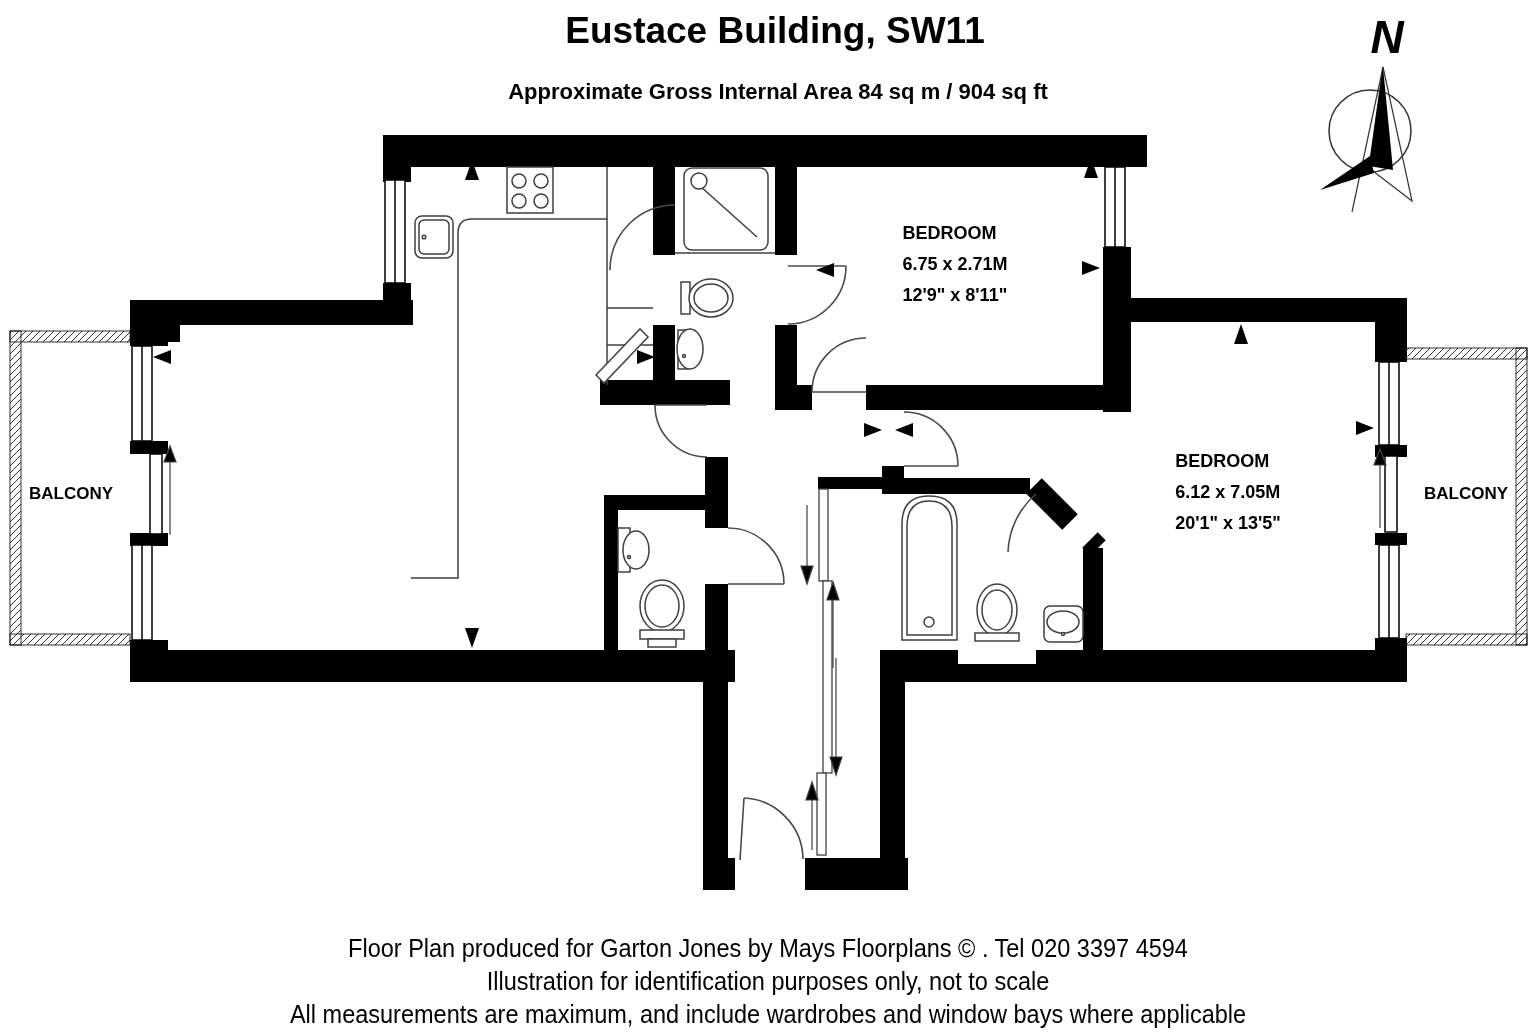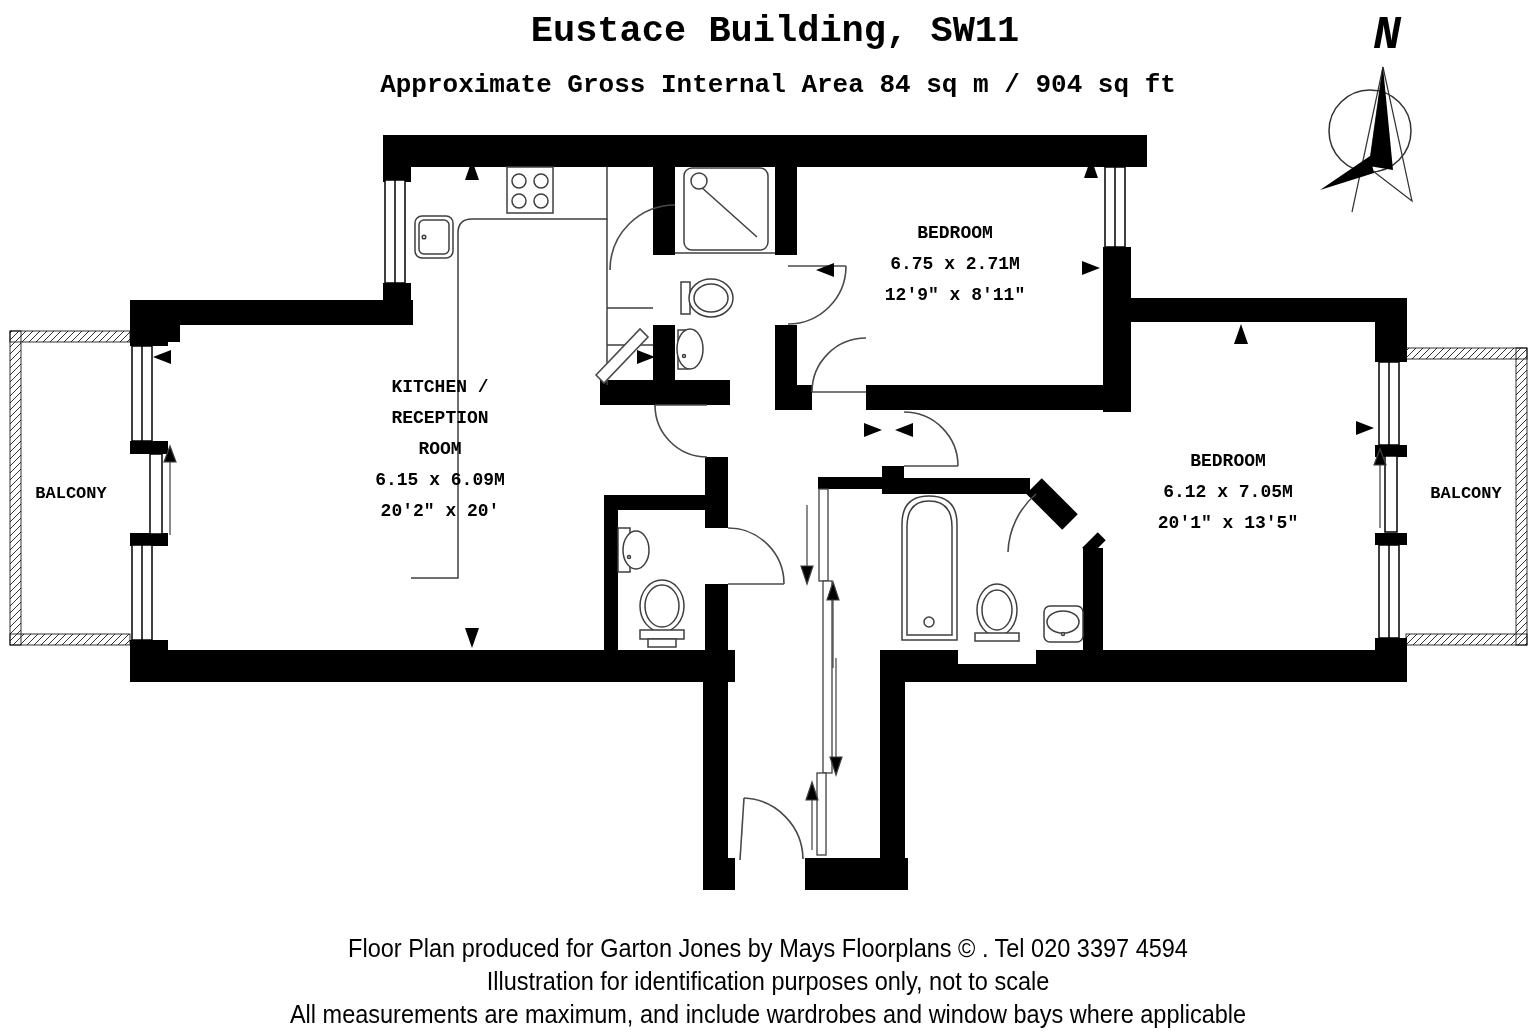--- a/index.html
+++ b/index.html
@@ -1,22 +1,22 @@
 <!DOCTYPE html>
 <html><head>
 <meta charset="utf-8">
 <style>
   html,body{margin:0;padding:0;background:#fff;}
   .page{position:relative;width:1536px;height:1033px;background:#fff;
         font-family:"Liberation Sans",sans-serif;color:#000;overflow:hidden;}
   .plan-svg{position:absolute;left:0;top:0;}
-  .lbl{position:absolute;transform:translateX(-50%);text-align:center;
-       font-weight:bold;white-space:nowrap;font-family:Liberation Mono, monospace;}
+  .lbl{position:absolute;transform:translateX(-50%);text-align:left;
+       font-weight:bold;white-space:nowrap;}
   .title{top:10px;left:775px;font-size:37px;}
-  .subtitle{top:70px;left:778px;font-size:26px;}
+  .subtitle{top:79px;left:778px;font-size:22px;}
   .room-label{font-size:18px;line-height:31px;}
   .kitchen-label{left:440px;top:372px;}
   .bedroom-top-label{left:955px;top:218px;}
   .bedroom-right-label{left:1228px;top:446px;}
   .balcony-label{font-size:17px;}
   .balcony-left-label{left:71px;top:484px;}
   .balcony-right-label{left:1466px;top:484px;}
   .floor-label{position:absolute;left:268px;top:852px;font-weight:bold;
                font-size:37px;white-space:nowrap;}
   .compass-n{position:absolute;left:1387px;top:10px;transform:translateX(-50%);
@@ -240,27 +240,20 @@
       <polygon points="1383,67 1393,170 1369,166" fill="#000"></polygon>
       <polygon points="1320,190 1370,156 1374,173" fill="#000"></polygon>
     </g>
   </svg>
 
   <div class="lbl title">Eustace Building, SW11</div>
   <div class="lbl subtitle">Approximate Gross Internal Area 84 sq m  /  904 sq ft</div>
 
   <div class="lbl compass-n">N</div>
 
-  <div class="lbl room-label kitchen-label">
-    <div>KITCHEN /</div>
-    <div>RECEPTION</div>
-    <div>ROOM</div>
-    <div>6.15 x 6.09M</div>
-    <div>20'2" x 20'</div>
-  </div>
 
   <div class="lbl room-label bedroom-top-label">
     <div>BEDROOM</div>
     <div>6.75 x 2.71M</div>
     <div>12'9" x 8'11"</div>
   </div>
 
   <div class="lbl room-label bedroom-right-label">
     <div>BEDROOM</div>
     <div>6.12 x 7.05M</div>

